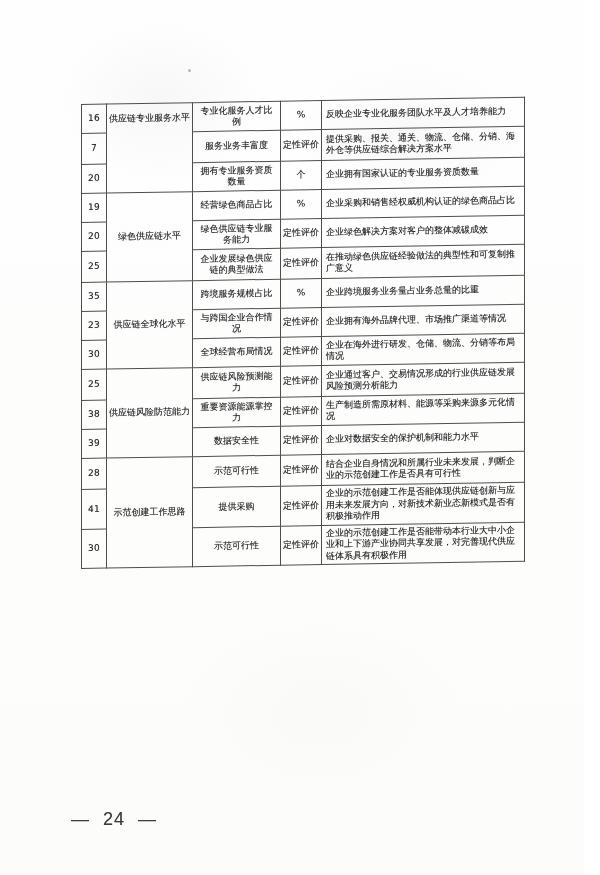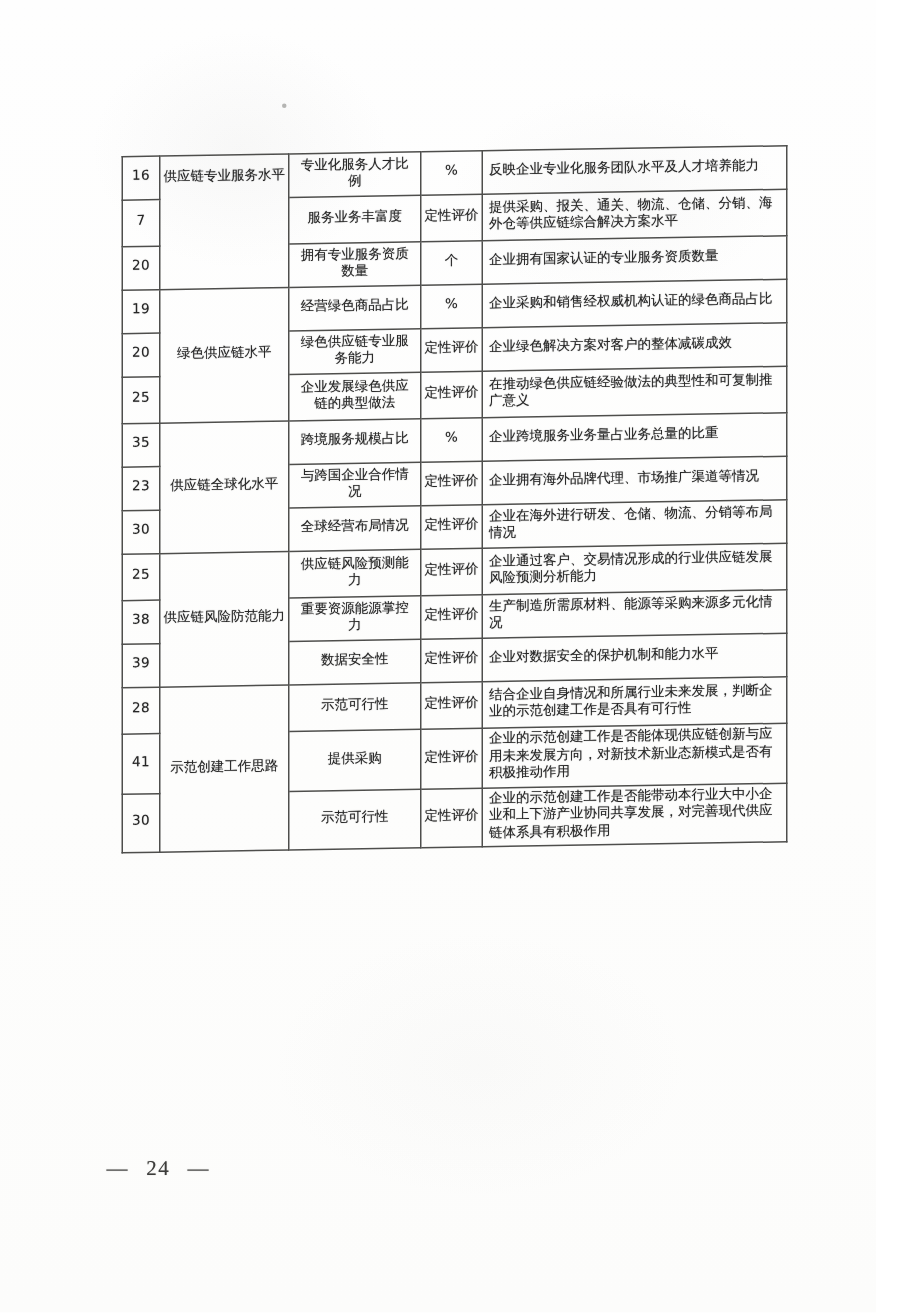--- a/index.html
+++ b/index.html
@@ -67,23 +67,23 @@
   .ind-table td.unit { text-align: center; }
   .ind-table td.desc { text-align: left; padding: 2px 4px; }
 
   tr.h29 { height: 29px; }
   tr.h31 { height: 31px; }
   tr.h39 { height: 39px; }
 
   .page-number {
     position: absolute;
     left: 71px;
-    top: 772px;
-    font-family: Liberation Serif, serif;
-    font-size: 14px;
+    top: 809px;
+    font-family: Liberation Sans, sans-serif;
+    font-size: 18px;
     color: #3c3c3a;
     letter-spacing: 1px;
     word-spacing: 7px;
     text-shadow: 0 0 0.6px rgba(70,70,70,0.5);
   }
 </style>
 </head>
 <body>
 
 <div class="sheet">

